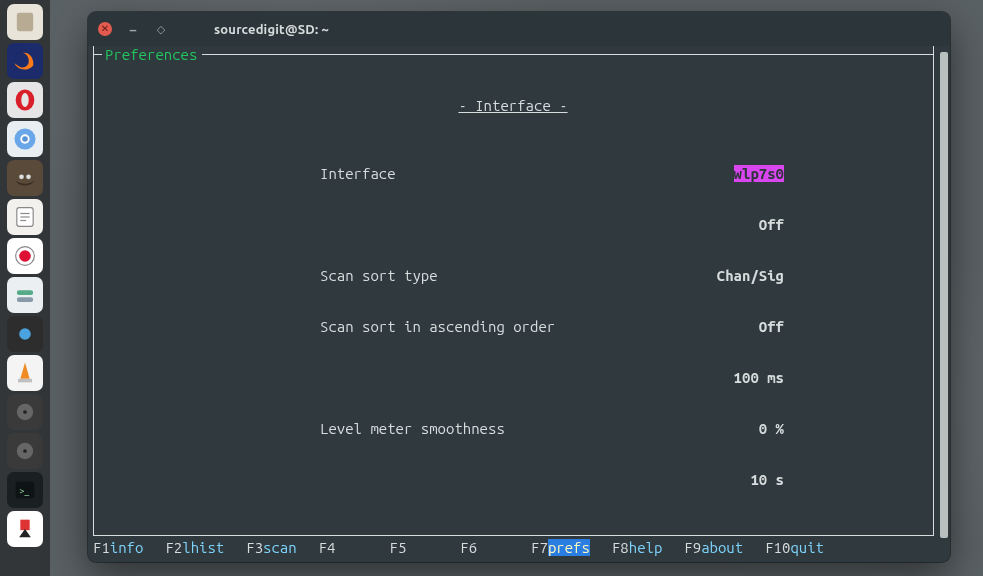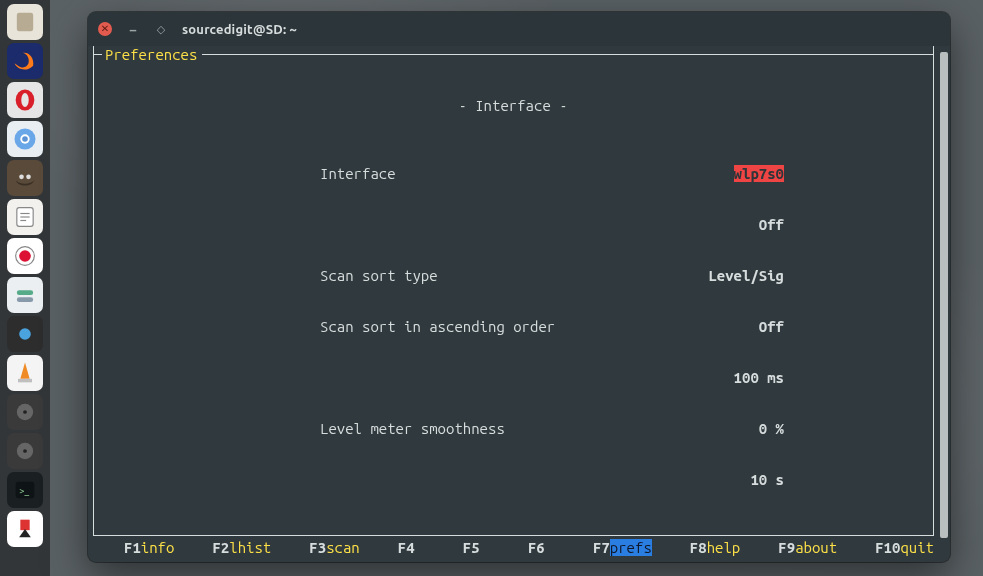--- a/index.html
+++ b/index.html
@@ -53,21 +53,21 @@
     background: #2c3539;
     display: flex; align-items: center;
     padding: 0 10px; gap: 14px;
     color: #d7dcdd;
     font-size: 13px;
   }
   .tb-btn { width: 14px; height: 14px; border-radius: 50%; display: flex; align-items: center; justify-content: center; }
   .tb-close { background: #e35b4e; color:#5a1a14; font-size:10px; line-height:1; }
   .tb-min   { color:#9aa5a7; font-weight:bold; }
   .tb-max   { color:#9aa5a7; font-size:11px; }
-  .tb-title { font-weight: bold; letter-spacing: .2px; }
+  .tb-title { font-weight: bold; letter-spacing: .2px; margin-left: 32px; }
 
   .term {
     flex: 1;
     position: relative;
     font-family: "Ubuntu Mono","DejaVu Sans Mono",monospace;
     font-size: 15px;
     line-height: 17px;
     color: #d7dcdd;
     padding: 0;
   }
@@ -82,46 +82,46 @@
     border-top: none;
   }
   .frame::before {
     content: ""; position: absolute; left: 0; top: 8px; width: 8px; height: 1px; background:#d7dcdd;
   }
   .frame::after {
     content: ""; position: absolute; left: 108px; right: 0; top: 8px; height: 1px; background:#d7dcdd;
   }
   .frame-title {
     position: absolute; left: 10px; top: 0;
-    color: #fde047; background:#303a3e;
+    color: #22c55e; background:#303a3e;
     padding: 0 1px;
   }
 
   .content {
     position: absolute; left: 6px; right: 18px; top: 17px; bottom: 27px;
     white-space: pre;
   }
-  .ln { height: 17px; }
+  .ln { height: 17px; text-decoration: underline; }
   .section-h { text-align: center; }
   .row { display: flex; }
   .row .lbl { position: absolute; left: 226px; }
   .row .val { position: absolute; left: 558px; width: 132px; text-align: right; font-weight: bold; }
-  .selected { background:#ef4444; color:#2c3539; }
+  .selected { background:#d946ef; color:#2c3539; }
 
   .fkeys {
     position: absolute; left: 5px; right: 16px; bottom: 6px;
     height: 17px;
     font-family: "Ubuntu Mono",monospace; font-size: 15px;
     color: #d7dcdd;
     display: flex;
   }
   .fk { display: inline-flex; }
-  .fk .k { font-weight: bold; margin-left: 31px; }
-  .fk .t { color:#fde047; }
-  .fk .t.hl { background:#2a7de1; color:#0f172a; }
+  .fk .k { font-weight: normal; }
+  .fk .t { color:#7dd3fc; }
+  .fk .t.hl { background:#2a7de1; color:#fef9c3; }
   .fk-gap { width: 22px; }
   .fk-gap-big { width: 54px; }
 </style>
 </head>
 <body>
 
 <div class="dock">
   <div class="dock-item" style="background:#e8e4da">
       <svg viewBox="0 0 24 24">
         <rect x="5" y="4" width="14" height="16" rx="2" fill="#b7ab93"></rect>
@@ -230,21 +230,21 @@
 
       <div class="ln row">
         <span class="lbl">Interface</span>
         <span class="val"><span class="selected">wlp7s0</span></span>
       </div>
       <div class="ln row">
         <span class="val">Off</span>
       </div>
       <div class="ln row">
         <span class="lbl">Scan sort type</span>
-        <span class="val">Level/Sig</span>
+        <span class="val">Chan/Sig</span>
       </div>
       <div class="ln row">
         <span class="lbl">Scan sort in ascending order</span>
         <span class="val">Off</span>
       </div>
       <div class="ln row">
         <span class="val">100 ms</span>
       </div>
       <div class="ln row">
         <span class="lbl">Level meter smoothness</span>

